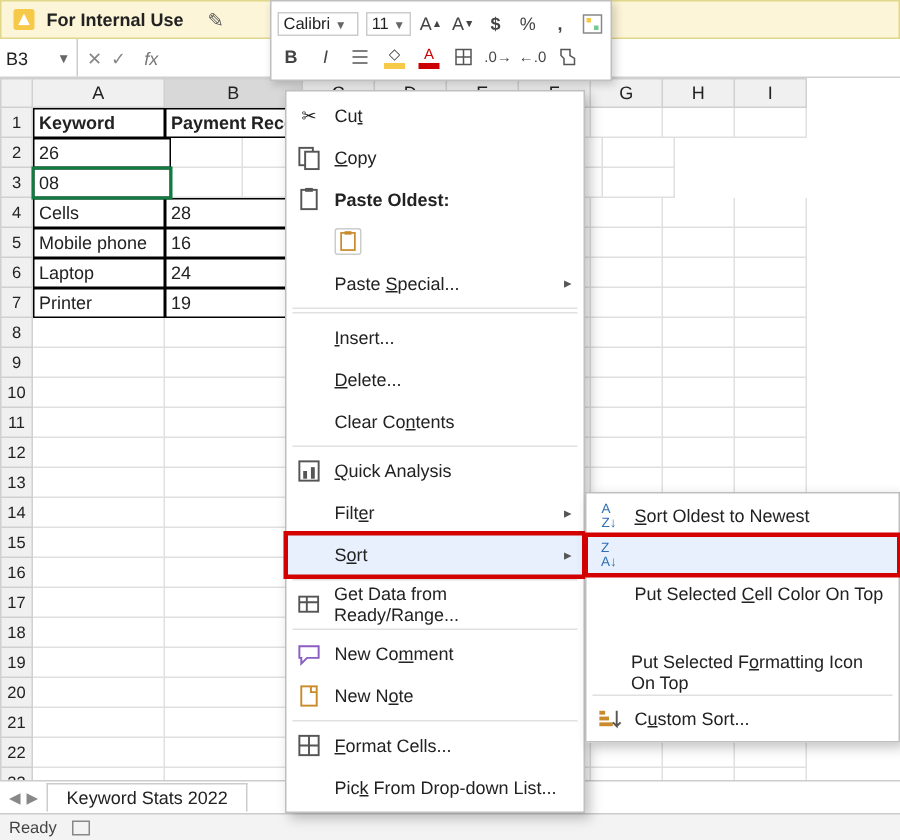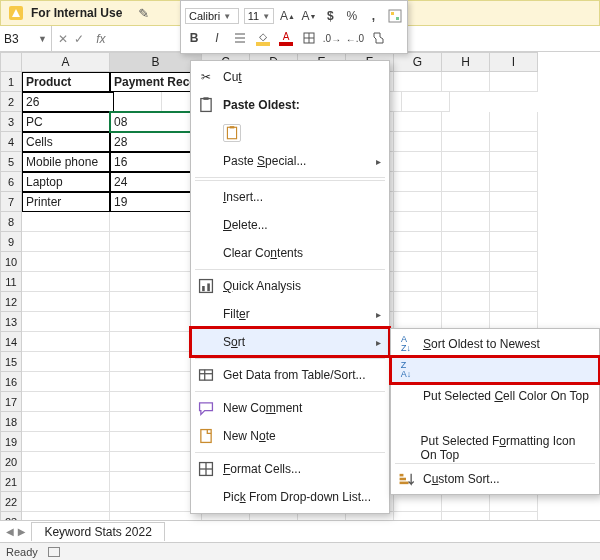--- a/index.html
+++ b/index.html
@@ -85,21 +85,21 @@
       <div class="col-h" style="width: 48px;">D</div>
       <div class="col-h" style="width: 48px;">E</div>
       <div class="col-h" style="width: 48px;">F</div>
       <div class="col-h" style="width: 48px;">G</div>
       <div class="col-h" style="width: 48px;">H</div>
       <div class="col-h" style="width: 48px;">I</div>
     </div>
   <div class="rows" id="rows">
       <div class="row">
         <div class="rh">1</div>
-        <div class="cell bordered bold" style="width: 88px;">Product</div>
+        <div class="cell bordered bold" style="width: 88px;">Keyword</div>
         <div class="cell bordered bold" style="width: 92px;">Payment Received</div>
         <div class="cell" style="width: 48px;"></div>
         <div class="cell" style="width: 48px;"></div>
         <div class="cell" style="width: 48px;"></div>
         <div class="cell" style="width: 48px;"></div>
         <div class="cell" style="width: 48px;"></div>
         <div class="cell" style="width: 48px;"></div>
         <div class="cell" style="width: 48px;"></div>
       </div>
       <div class="row">
@@ -108,21 +108,20 @@
         <div class="cell" style="width: 48px;"></div>
         <div class="cell" style="width: 48px;"></div>
         <div class="cell" style="width: 48px;"></div>
         <div class="cell" style="width: 48px;"></div>
         <div class="cell" style="width: 48px;"></div>
         <div class="cell" style="width: 48px;"></div>
         <div class="cell" style="width: 48px;"></div>
       </div>
       <div class="row">
         <div class="rh">3</div>
-        <div class="cell bordered" style="width: 88px;">PC</div>
         <div class="cell bordered active-cell" style="width: 92px;">08</div>
         <div class="cell" style="width: 48px;"></div>
         <div class="cell" style="width: 48px;"></div>
         <div class="cell" style="width: 48px;"></div>
         <div class="cell" style="width: 48px;"></div>
         <div class="cell" style="width: 48px;"></div>
         <div class="cell" style="width: 48px;"></div>
         <div class="cell" style="width: 48px;"></div>
       </div>
       <div class="row">
@@ -441,20 +440,29 @@
 </div>
 
 <div class="ctx">
   <div class="ctx-item">
     <span class="icon-slot">✂</span>
     <span class="ctx-label">Cu<span class="underline-char">t</span></span>
   </div>
   <div class="ctx-item">
     <span class="icon-slot">
       <svg viewBox="0 0 14 14">
+          <rect x="2" y="2" width="7" height="9" fill="none" stroke="#555"></rect>
+          <rect x="5" y="4" width="7" height="9" fill="#fff" stroke="#555"></rect>
+        </svg>
+    </span>
+    <span class="ctx-label"><span class="underline-char">C</span>opy</span>
+  </div>
+  <div class="ctx-item">
+    <span class="icon-slot">
+      <svg viewBox="0 0 14 14">
           <rect x="3" y="2" width="8" height="10" fill="none" stroke="#555"></rect>
           <rect x="5" y="1" width="4" height="2" fill="#555"></rect>
         </svg>
     </span>
     <span class="ctx-label header">Paste Oldest:</span>
   </div>
   <div class="ctx-item">
     <span class="icon-slot"></span>
     <span class="icon-slot" style="border:1px solid #ccc;border-radius:2px">
       <svg viewBox="0 0 14 14">
@@ -505,21 +513,21 @@
   </div>
   <div class="ctx-sep"></div>
   <div class="ctx-item">
     <span class="icon-slot">
       <svg viewBox="0 0 14 14">
           <rect x="2" y="3" width="10" height="8" fill="none" stroke="#555"></rect>
           <line x1="2" y1="6" x2="12" y2="6" stroke="#555"></line>
           <line x1="6" y1="3" x2="6" y2="11" stroke="#555"></line>
         </svg>
     </span>
-    <span class="ctx-label">Get Data from Table/Sort...</span>
+    <span class="ctx-label">Get Data from Ready/Range...</span>
   </div>
   <div class="ctx-sep"></div>
   <div class="ctx-item">
     <span class="icon-slot">
       <svg viewBox="0 0 14 14">
           <path d="M2 3h10v6H6l-3 3V9H2z" fill="none" stroke="#8a5cc4"></path>
         </svg>
     </span>
     <span class="ctx-label">New Co<span class="underline-char">m</span>ment</span>
   </div>

